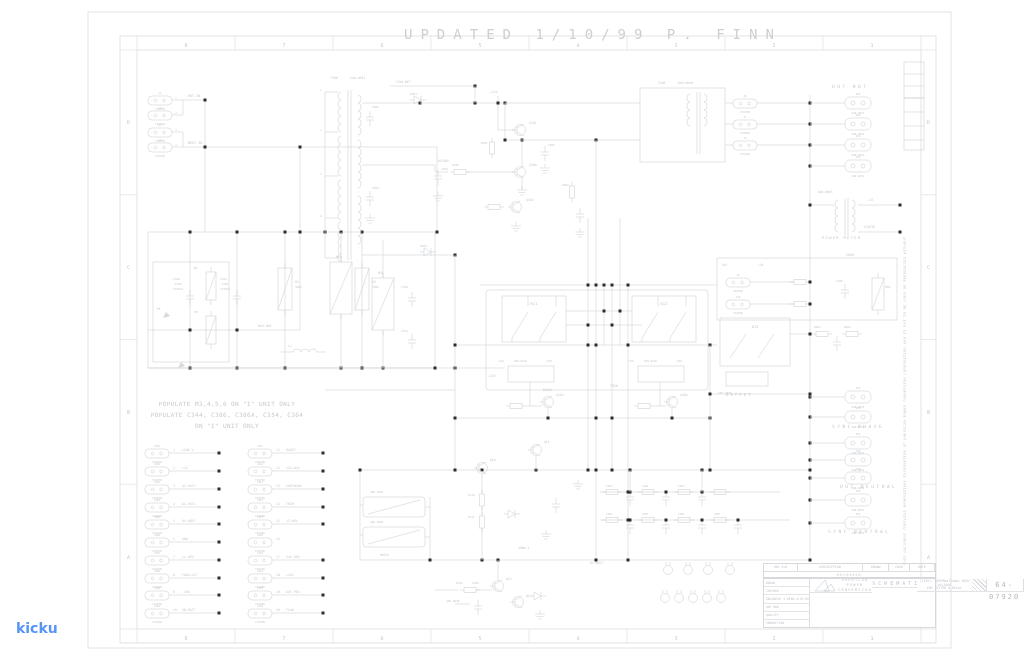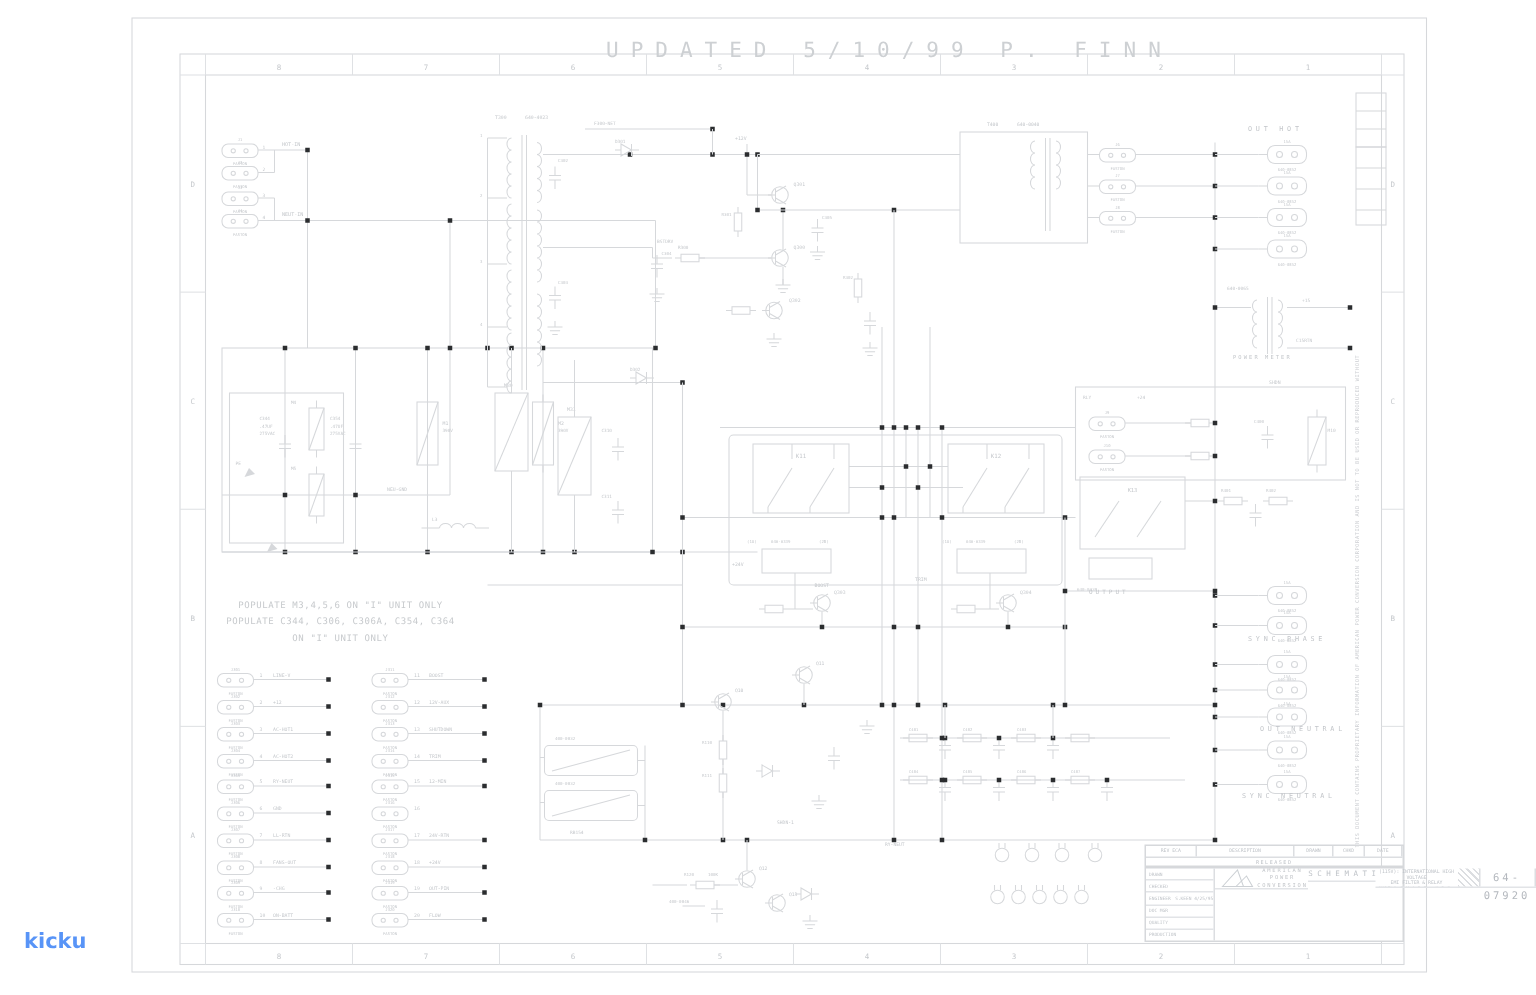--- a/index.html
+++ b/index.html
@@ -1049,21 +1049,21 @@
       <text x="128.5" y="124.375" font-size="5" fill="#c5c8cc" font-family="DejaVu Sans Mono, Liberation Mono, monospace" text-anchor="middle">D</text>
       <text x="928.5" y="124.375" font-size="5" fill="#c5c8cc" font-family="DejaVu Sans Mono, Liberation Mono, monospace" text-anchor="middle">D</text>
       <text x="128.5" y="269.125" font-size="5" fill="#c5c8cc" font-family="DejaVu Sans Mono, Liberation Mono, monospace" text-anchor="middle">C</text>
       <text x="928.5" y="269.125" font-size="5" fill="#c5c8cc" font-family="DejaVu Sans Mono, Liberation Mono, monospace" text-anchor="middle">C</text>
       <text x="128.5" y="413.875" font-size="5" fill="#c5c8cc" font-family="DejaVu Sans Mono, Liberation Mono, monospace" text-anchor="middle">B</text>
       <text x="928.5" y="413.875" font-size="5" fill="#c5c8cc" font-family="DejaVu Sans Mono, Liberation Mono, monospace" text-anchor="middle">B</text>
       <text x="128.5" y="558.625" font-size="5" fill="#c5c8cc" font-family="DejaVu Sans Mono, Liberation Mono, monospace" text-anchor="middle">A</text>
       <text x="928.5" y="558.625" font-size="5" fill="#c5c8cc" font-family="DejaVu Sans Mono, Liberation Mono, monospace" text-anchor="middle">A</text>
     </svg>
 
-  <div class="hdr">UPDATED 5/10/99 P. FINN</div>
+  <div class="hdr">UPDATED 1/10/99 P. FINN</div>
 
   <div class="notes">
     <div>POPULATE M3,4,5,6 ON "I" UNIT ONLY</div>
     <div>POPULATE C344, C306, C306A, C354, C364</div>
     <div>ON "I" UNIT ONLY</div>
   </div>
 
   <div class="slabel l-outhot">OUT HOT</div>
   <div class="slabel l-pwrmtr">POWER METER</div>
   <div class="slabel l-output">OUTPUT</div>

